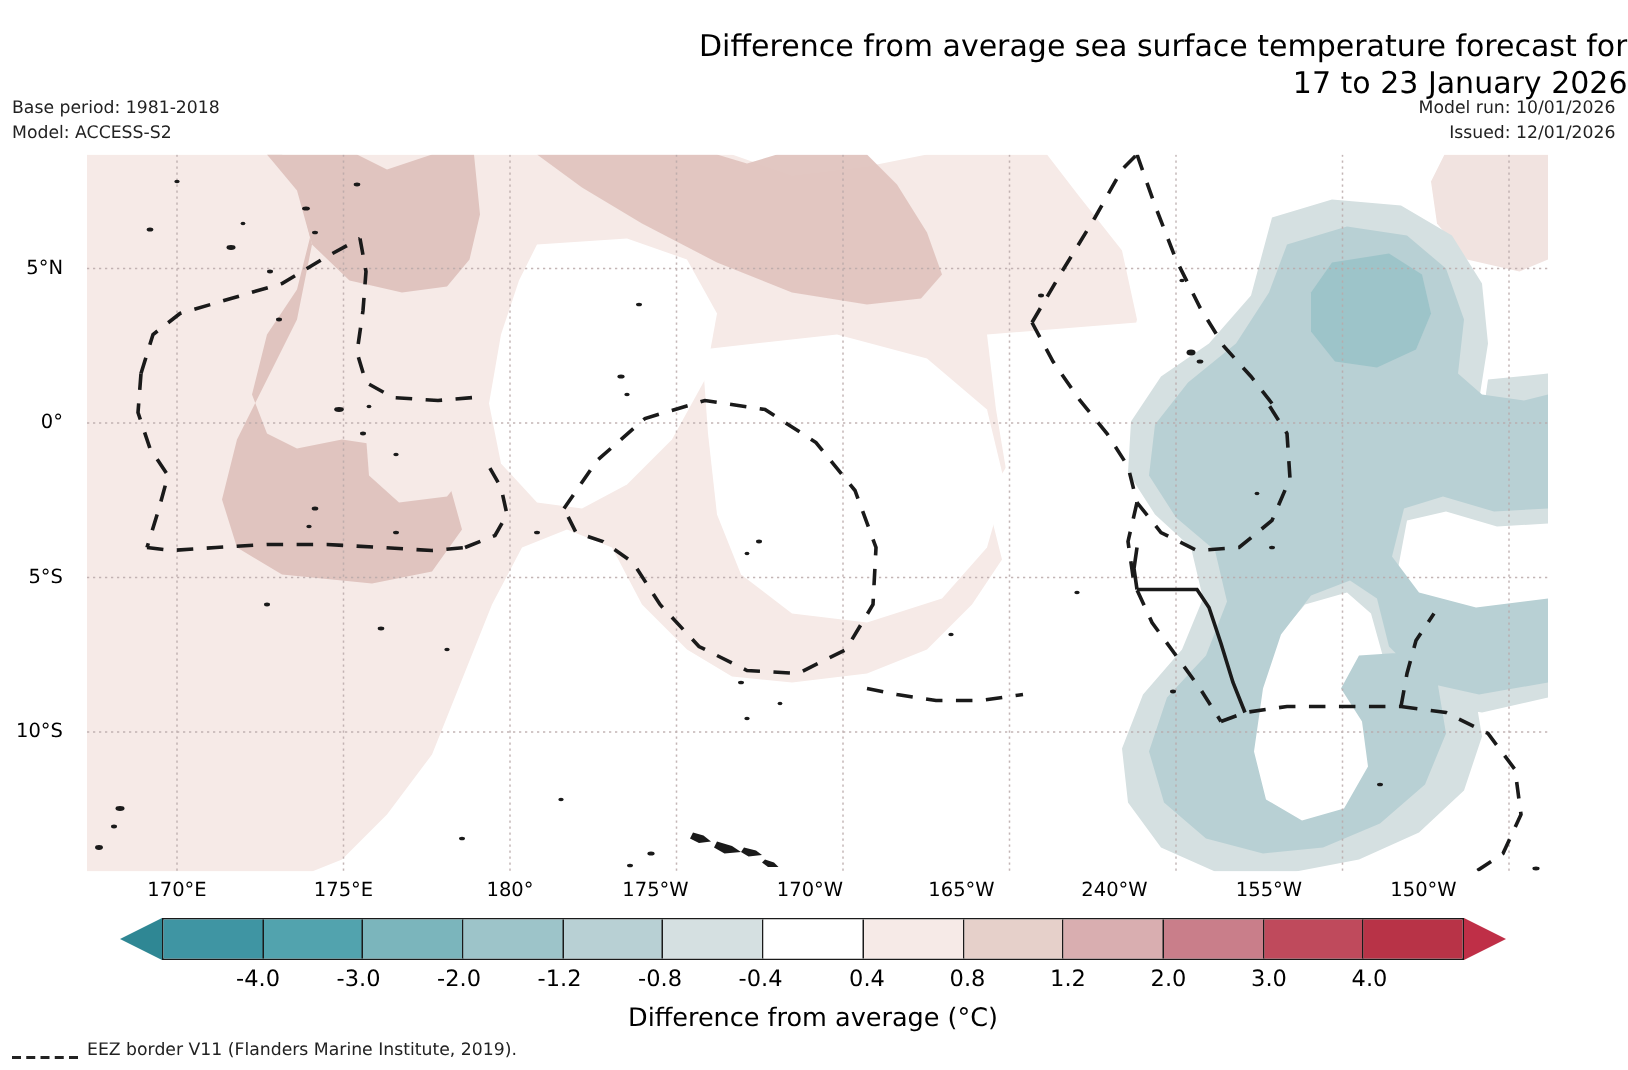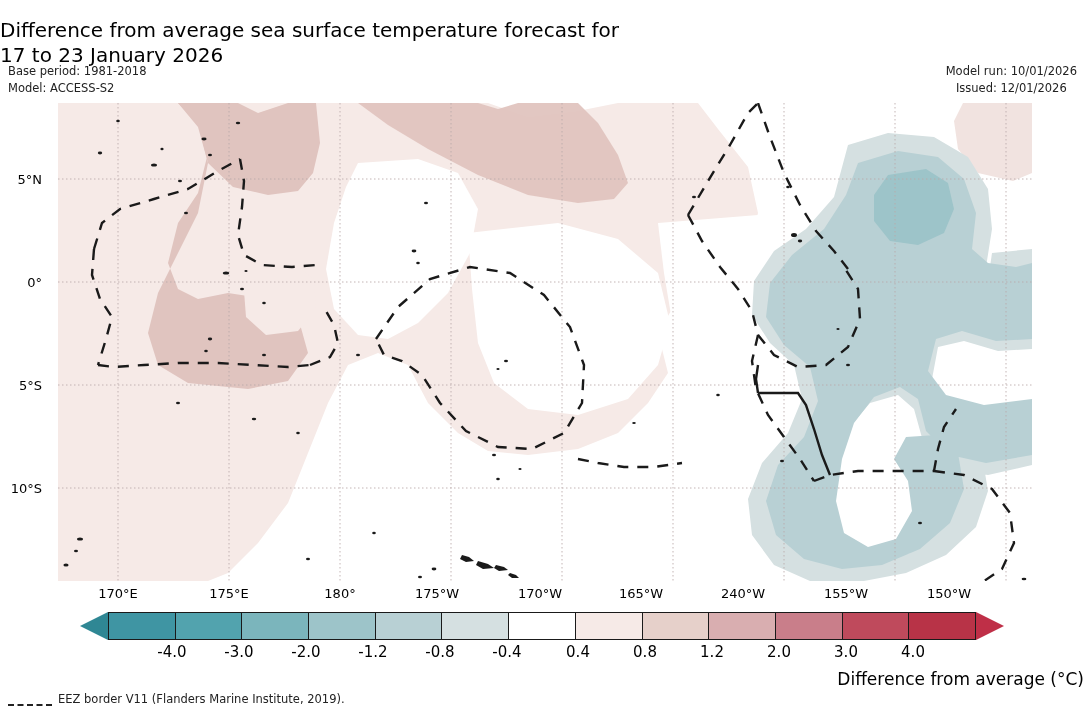--- a/index.html
+++ b/index.html
@@ -14,37 +14,37 @@
     height: 713px;
     background: #ffffff;
     overflow: hidden;
   }
 
   
   #title-block {
     position: absolute;
     left: 0; top: 18px;
     width: 1085px;
-    text-align: left;
+    text-align: right;
     font-size: 20px;
     color: #000;
     line-height: 1.25;
   }
   #title-line1, #title-line2 { display: block; }
 
   
   .meta {
     position: absolute;
     font-size: 11.5px;
     color: #222;
     line-height: 1.45;
     white-space: nowrap;
   }
   #meta-left  { left: 8px;  top: 63px;  text-align: left; }
-  #meta-right { right: 8px; top: 63px;  text-align: center; }
+  #meta-right { right: 8px; top: 63px;  text-align: right; }
 
   
   #map-frame {
     position: absolute;
     left: 58px; top: 103px;
     width: 974px; height: 478px;
     background: #ffffff;
     overflow: hidden;
     border: 0;
   }
@@ -112,21 +112,21 @@
     font-size: 15px;
     color: #000;
     text-align: left;
     white-space: nowrap;
     transform: translateX(-50%);
   }
   #cbar-label {
     position: absolute;
     left: 0; top: 669px;
     width: 1084px;
-    text-align: right;
+    text-align: center;
     font-size: 17px;
     color: #000;
   }
 
   
   #eez-legend {
     position: absolute;
     left: 8px; top: 692px;
     display: flex;
     align-items: flex-end;

